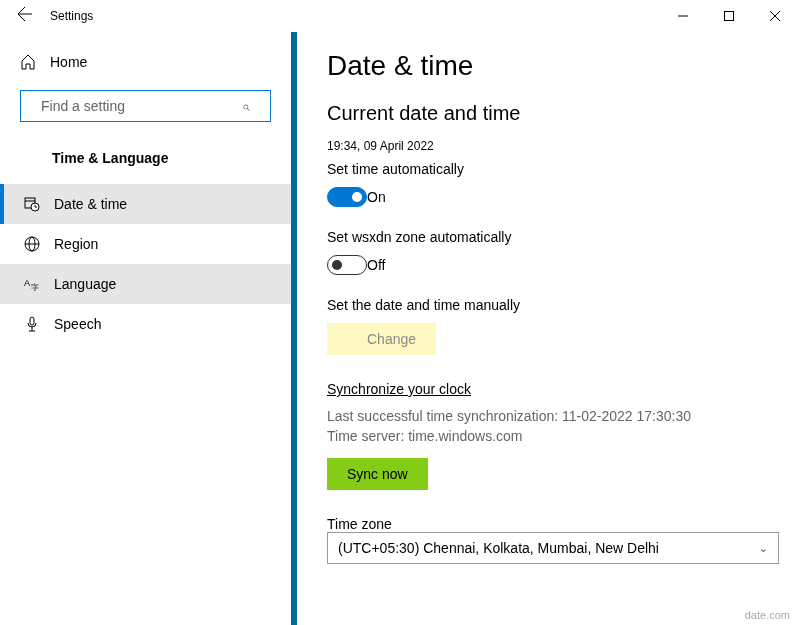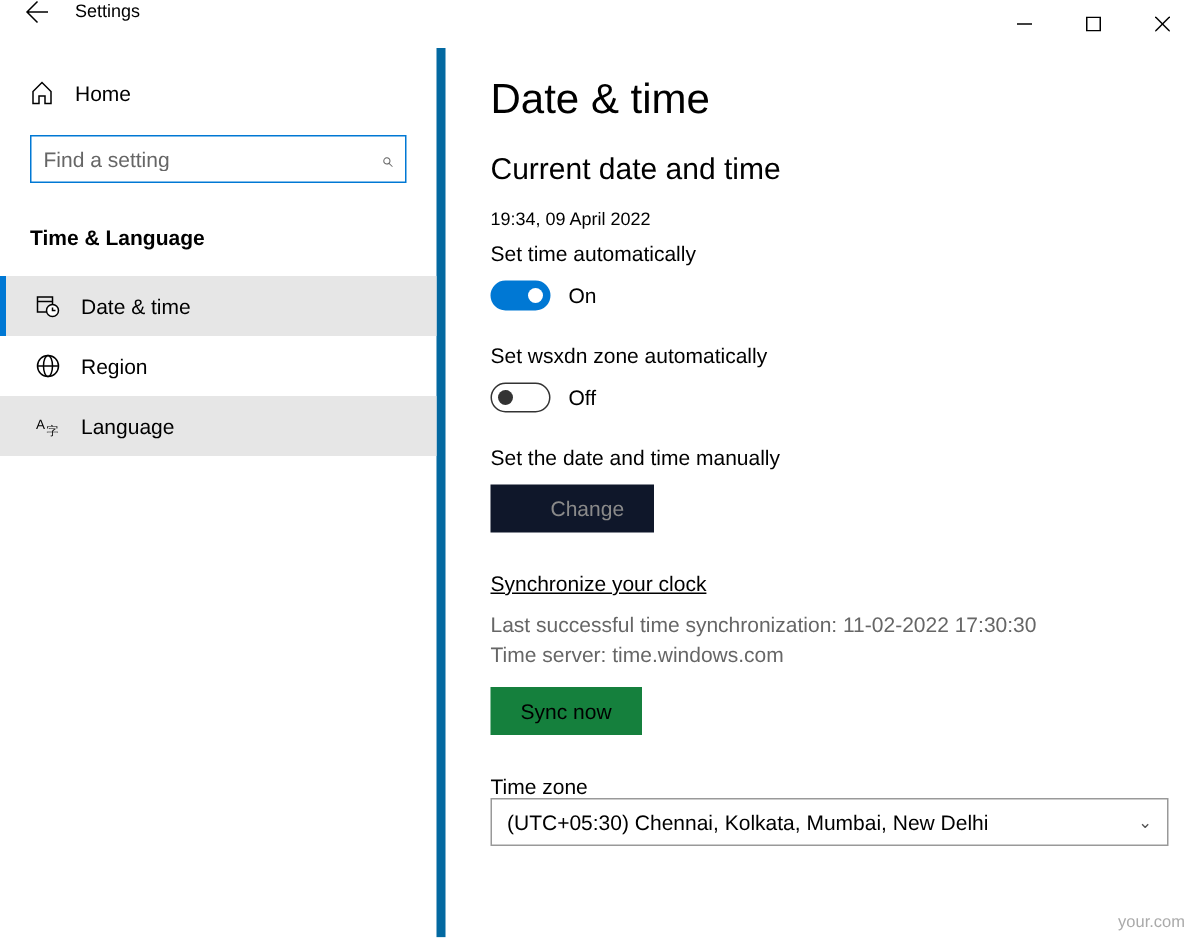--- a/index.html
+++ b/index.html
@@ -1,58 +1,58 @@
 <!DOCTYPE html>
 <html><head>
 <meta charset="utf-8">
 <style>
   * { box-sizing: border-box; margin: 0; padding: 0; font-family: "Segoe UI", Arial, sans-serif; }
   body { width: 798px; height: 625px; background: #fff; overflow: hidden; display: flex; flex-direction: column; }
   
-  .titlebar { height: 32px; display: flex; padding-left: 10px; }
+  .titlebar { height: 32px; display: flex; align-items: center; padding-left: 10px; }
   .titlebar .back { width: 30px; text-align: center; font-size: 16px; }
   .titlebar .title { font-size: 12px; margin-left: 10px; }
   .titlebar .spacer { flex: 1; }
   .titlebar .winbtn { width: 46px; height: 32px; display: flex; align-items: center; justify-content: center; font-size: 10px; font-family: "Segoe MDL2 Assets", sans-serif; }
   
   .content { flex: 1; display: flex; overflow: hidden; }
   .sidebar { width: 297px; border-right: 6px solid #0369a1; display: flex; flex-direction: column; }
   
   .home-row { display: flex; align-items: center; gap: 14px; padding: 10px 0 10px 20px; margin-top: 12px; font-size: 14px; }
   .home-row svg { width: 16px; height: 16px; }
   
   .search-wrap { padding: 10px 20px 18px 20px; }
-  .search { width: 100%; height: 32px; border: 1px solid #0078d4; display: flex; align-items: center; padding: 0 8px; }
+  .search { width: 100%; height: 32px; border: 1px solid #0078d4; display: flex; align-items: center; padding: 0 20px; }
   .search input { border: none; outline: none; flex: 1; font-size: 14px; color: #555; }
   .search input::placeholder { color: #666; }
   .search .sicon { color: #666; font-size: 14px; transform: scaleX(-1); }
   
-  .group-title { font-weight: 600; font-size: 14px; padding: 10px 0 18px 20px; }
+  .group-title { font-weight: 600; font-size: 14px; padding: 10px 0 18px 20px; margin-left: 32px; }
   
   .nav-item { display: flex; align-items: center; gap: 14px; height: 40px; padding-left: 20px; font-size: 14px; border-left: 4px solid transparent; }
   .nav-item.active { background: #e6e6e6; border-left-color: #0078d4; }
   .nav-item.hover { background: #e6e6e6; }
   .nav-item svg { width: 16px; height: 16px; }
   
   .main { flex: 1; padding: 18px 0 0 30px; overflow: hidden; }
   .main h1 { font-weight: 350; font-size: 28px; margin-bottom: 20px; }
   .main h2 { font-weight: 350; font-size: 20px; margin-bottom: 14px; }
   .main .dt { font-size: 12px; margin-bottom: 8px; }
   .setting-label { font-size: 14px; margin-bottom: 10px; }
-  .toggle-row { display: flex; align-items: center; gap: 12px; margin-bottom: 22px; }
+  .toggle-row { display: flex; align-items: center; margin-bottom: 22px; }
   .toggle { width: 40px; height: 20px; border-radius: 10px; position: relative; }
   .toggle.on { background: #0078d4; border: 1px solid #0078d4; }
   .toggle.off { background: #fff; border: 1px solid #333; }
   .toggle .knob { position: absolute; width: 10px; height: 10px; border-radius: 50%; top: 50%; transform: translateY(-50%); }
   .toggle.on .knob { background: #fff; right: 4px; }
   .toggle.off .knob { background: #333; left: 4px; }
   .toggle-state { font-size: 14px; }
   
-  .btn { display: inline-flex; align-items: center; justify-content: center; height: 32px; padding: 0 20px; background: #15803d; border: none; font-size: 14px; }
-  .btn.disabled { background: #0f172a; color: #8a8a8a; padding-left: 40px; }
+  .btn { display: inline-flex; align-items: center; justify-content: center; height: 32px; padding: 0 20px; background: #84cc16; border: none; font-size: 14px; }
+  .btn.disabled { background: #fef9c3; color: #8a8a8a; padding-left: 40px; }
   .btn { margin-bottom: 26px; }
   
   .sync-title { font-size: 14px; margin-bottom: 10px; text-decoration: underline; }
   .sync-info { font-size: 14px; color: #666; line-height: 1.4; margin-bottom: 12px; }
   
   .tz-label { font-size: 14px; }
   .dropdown { width: 452px; height: 32px; border: 1px solid #999; display: flex; align-items: center; padding: 0 10px; font-size: 14px; justify-content: space-between; }
   .dropdown .chev { font-size: 11px; color: #555; }
   
   .watermark { position: absolute; bottom: 4px; right: 8px; font-size: 11px; color: #aaa; }
@@ -119,20 +119,27 @@
         </svg>
       <span>Region</span>
     </div>
     <div class="nav-item hover">
       <svg viewBox="0 0 16 16">
           <text x="0" y="10" font-size="9" fill="#000">A</text>
           <text x="7" y="14" font-size="8" fill="#000">字</text>
         </svg>
       <span>Language</span>
     </div>
+    <div class="nav-item">
+      <svg viewBox="0 0 16 16">
+          <rect x="6" y="1" width="4" height="8" rx="2" stroke="#000" fill="none"></rect>
+          <path d="M4 7 A4 4 0 0 0 12 7 M8 11 V15 M5 15 H11" stroke="#000" fill="none"></path>
+        </svg>
+      <span>Speech</span>
+    </div>
   </div>
 
   <div class="main">
     <h1>Date &amp; time</h1>
     <h2>Current date and time</h2>
     <div class="dt">19:34, 09 April 2022</div>
     
     <div class="setting-label">Set time automatically</div>
     <div class="toggle-row">
       <div class="toggle on">
@@ -160,13 +167,13 @@
     <button class="btn">Sync now</button>
     
     <div class="tz-label">Time zone</div>
     <div class="dropdown">
       <span>(UTC+05:30) Chennai, Kolkata, Mumbai, New Delhi</span>
       <span class="chev">⌄</span>
     </div>
   </div>
 </div>
 
-<div class="watermark">your.com</div>
+<div class="watermark">date.com</div>
 
 </body></html>

